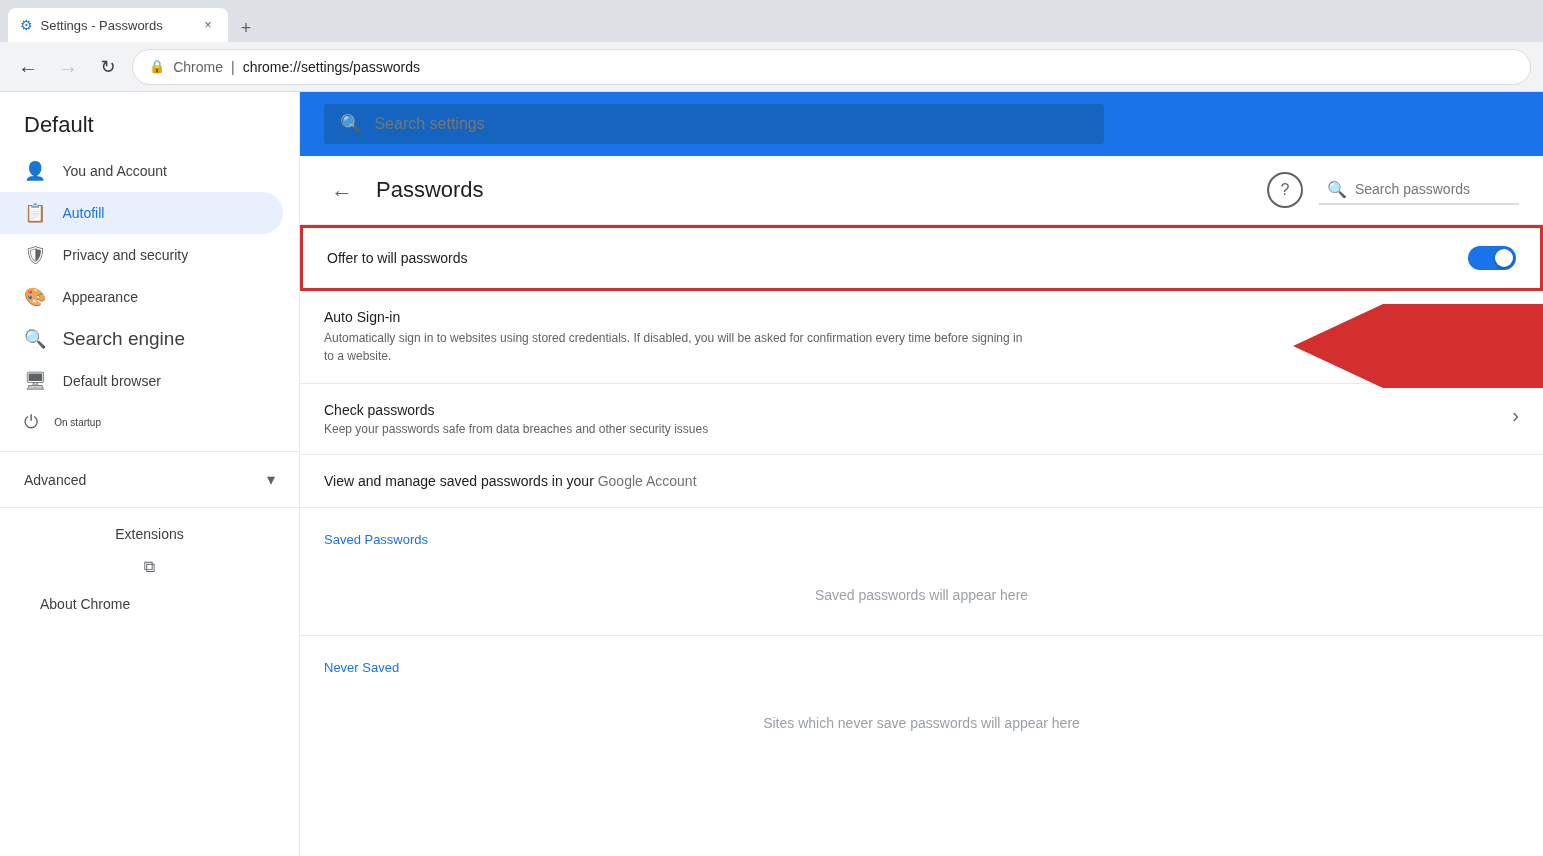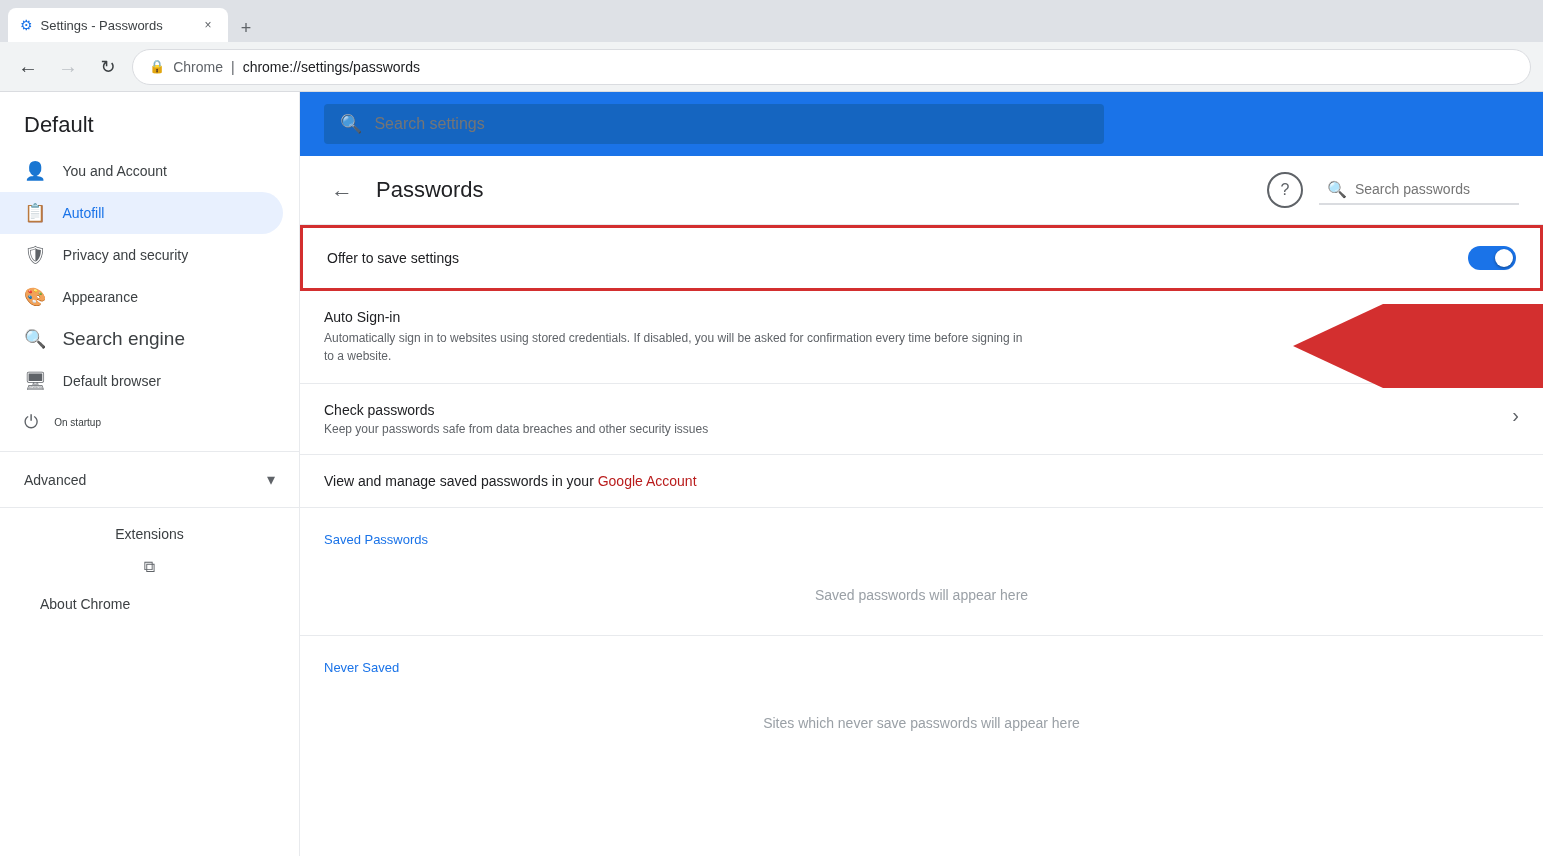--- a/index.html
+++ b/index.html
@@ -107,21 +107,21 @@
           <div style="width:36px; height:36px; display:flex; align-items:center; justify-content:center; border-radius:50%; cursor:pointer; color:#5f6368; font-size:22px;">←</div>
           <span style="font-size:22px; color:#202124; font-weight:400; flex:1;">Passwords</span>
           <div style="width:36px; height:36px; display:flex; align-items:center; justify-content:center; border-radius:50%; cursor:pointer; color:#5f6368; font-size:16px; border:2px solid #5f6368;">?</div>
           <div style="display:flex; align-items:center; border-bottom:2px solid #dadce0; padding:4px 8px; gap:8px; width:200px;">
             <span style="color:#5f6368; font-size:16px;">🔍</span>
             <input style="border: none; outline: none; font-size: 14px; color: rgb(32, 33, 36); width: 150px;" placeholder="Search passwords">
           </div>
         </div>
 
         <div style="display:flex; align-items:center; padding:18px 24px; border:3px solid #d32f2f; position:relative; margin:0;">
-          <span style="flex:1; font-size:14px; color:#202124;">Offer to save settings</span>
+          <span style="flex:1; font-size:14px; color:#202124;">Offer to will passwords</span>
 
           <div style="position:relative; width:48px; height:24px; cursor:pointer;">
             <div style="position:absolute; top:0; left:0; right:0; bottom:0; background:#1a73e8; border-radius:24px;"></div>
             <div style="position:absolute; height:18px; width:18px; left:27px; bottom:3px; background:white; border-radius:50%; box-shadow:0 1px 3px rgba(0,0,0,0.4);"></div>
           </div>
         </div>
 
         <div style="position:absolute; right:0; top:148px; z-index:200; display:flex; align-items:center;">
           <div style="width:0; height:0; border-top:42px solid transparent; border-bottom:42px solid transparent; border-right:90px solid #d32f2f;"></div>
           <div style="width:160px; height:84px; background:#d32f2f;"></div>
@@ -140,21 +140,21 @@
 
         <div style="display:flex; align-items:flex-start; padding:18px 24px; border-bottom:1px solid #e8eaed; cursor:pointer;">
           <div style="flex:1;">
             <div style="font-size:14px; color:#202124; margin-bottom:4px;">Check passwords</div>
             <div style="font-size:12px; color:#5f6368;">Keep your passwords safe from data breaches and other security issues</div>
           </div>
           <span style="color:#5f6368; font-size:20px; margin-top:2px;">›</span>
         </div>
 
         <div style="padding:18px 24px; border-bottom:1px solid #e8eaed; font-size:14px; color:#202124;">
-          <span>View and manage saved passwords in your </span><a style="color:#b91c1c; text-decoration:none; cursor:pointer;">Google Account</a>
+          <span>View and manage saved passwords in your </span><a style="color:#737373; text-decoration:none; cursor:pointer;">Google Account</a>
         </div>
 
         <div style="padding:24px 24px 8px 24px; font-size:13px; font-weight:500; color:#1a73e8;">
           <span>Saved Passwords</span>
         </div>
         <div style="text-align:center; padding:32px; color:#9aa0a6; font-size:14px; border-bottom:1px solid #e8eaed;">
           <span>Saved passwords will appear here</span>
         </div>
 
         <div style="padding:24px 24px 8px 24px; font-size:13px; font-weight:500; color:#1a73e8;">

